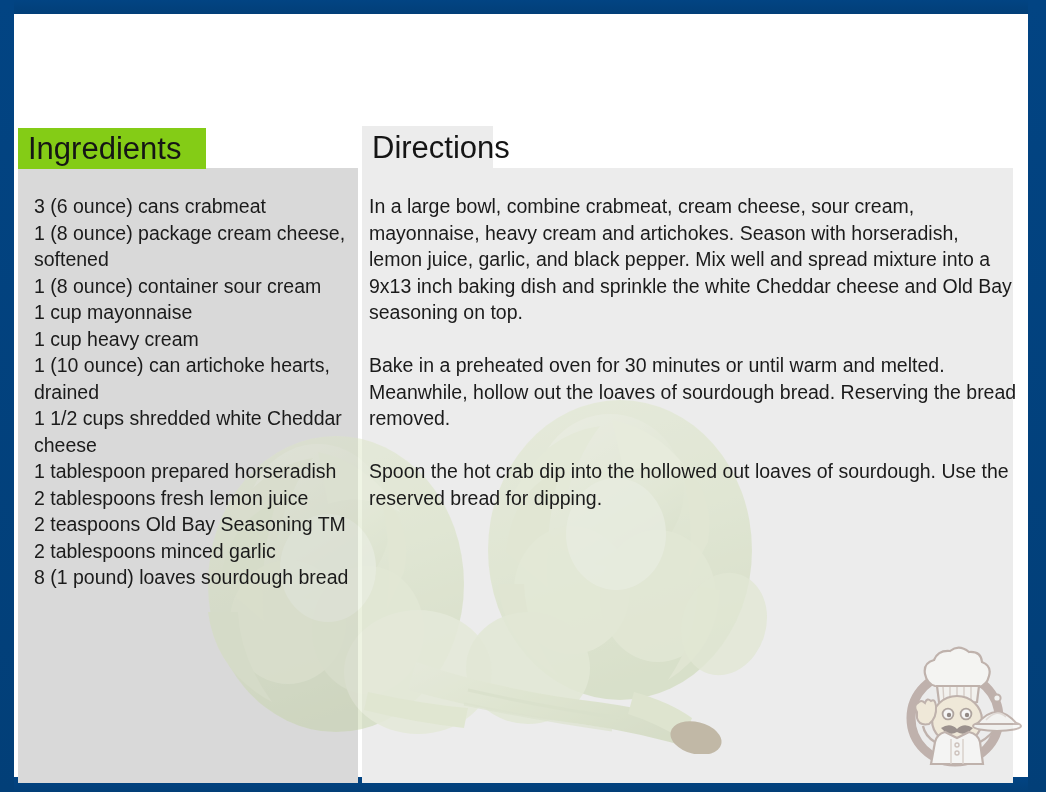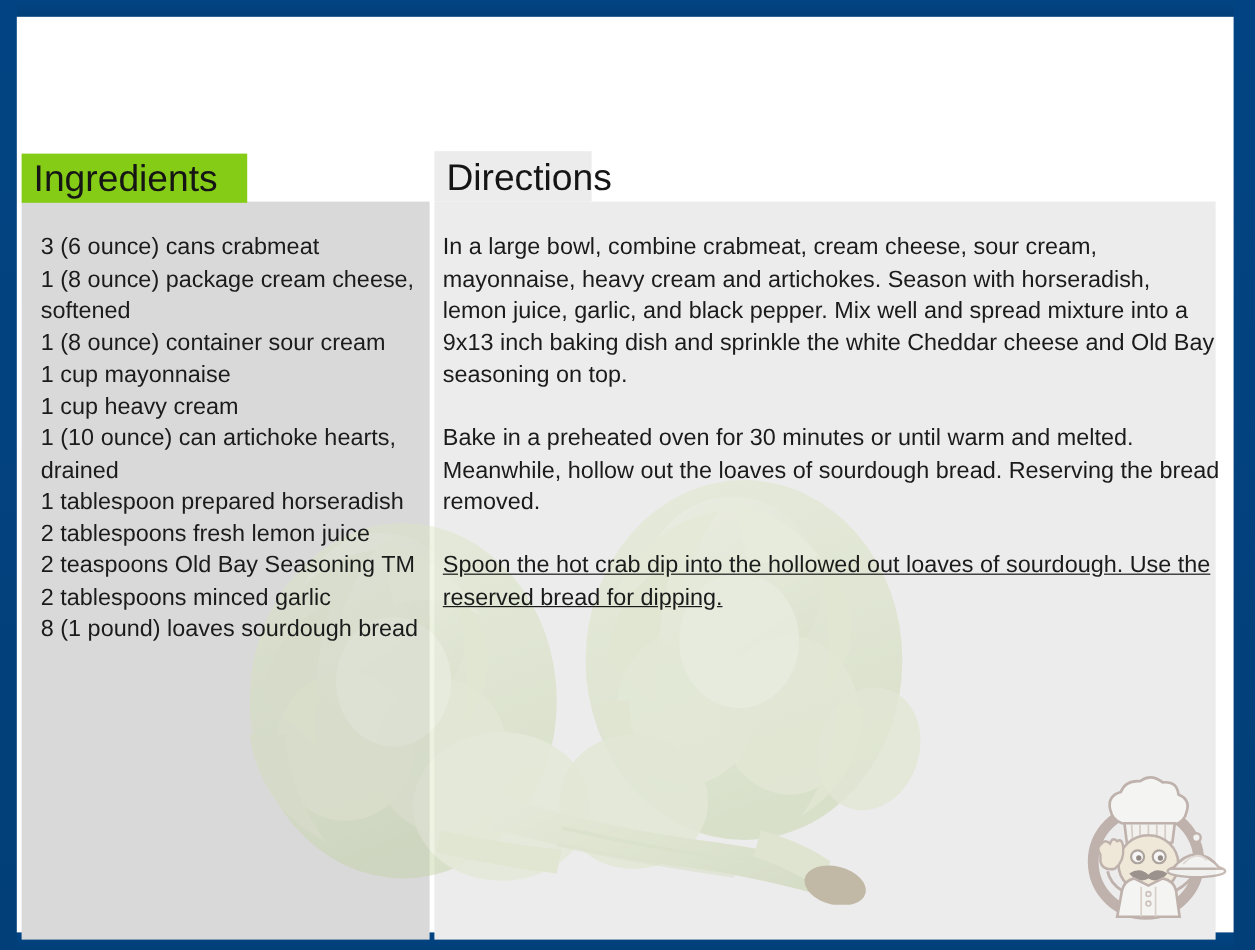--- a/index.html
+++ b/index.html
@@ -160,21 +160,21 @@
     position: absolute;
     left: 369px;
     top: 193px;
     width: 648px;
     z-index: 6;
     font-size: 19.5px;
     line-height: 26.5px;
     color: #1b1b1b;
   }
   #dir-body .dir-para { margin: 0 0 26.5px 0; }
-  #dir-body .dir-para:last-child { margin-bottom: 0; text-decoration: underline; }
+  #dir-body .dir-para:last-child { margin-bottom: 0; }
 </style>
 </head>
 <body>
 
 <div id="card">
 
   <div class="frame-edge frame-top"></div>
   <div class="frame-edge frame-bottom"></div>
   <div class="frame-edge frame-left"></div>
   <div class="frame-edge frame-right"></div>
@@ -281,20 +281,21 @@
     <path d="M93 82 Q104 70 113 79" stroke="#d6cbc3" stroke-width="1.6" fill="none"></path>
   </svg>
 
   <div id="ing-list">
     <div class="ing-item">3 (6 ounce) cans crabmeat</div>
     <div class="ing-item">1 (8 ounce) package cream cheese, softened</div>
     <div class="ing-item">1 (8 ounce) container sour cream</div>
     <div class="ing-item">1 cup mayonnaise</div>
     <div class="ing-item">1 cup heavy cream</div>
     <div class="ing-item">1 (10 ounce) can artichoke hearts, drained</div>
+    <div class="ing-item">1 1/2 cups shredded white Cheddar cheese</div>
     <div class="ing-item">1 tablespoon prepared horseradish</div>
     <div class="ing-item">2 tablespoons fresh lemon juice</div>
     <div class="ing-item">2 teaspoons Old Bay Seasoning TM</div>
     <div class="ing-item">2 tablespoons minced garlic</div>
     <div class="ing-item">8 (1 pound) loaves sourdough bread</div>
   </div>
 
   <div id="dir-body">
     <p class="dir-para">In a large bowl, combine crabmeat, cream cheese, sour cream, mayonnaise, heavy cream and artichokes. Season with horseradish, lemon juice, garlic, and black pepper. Mix well and spread mixture into a 9x13 inch baking dish and sprinkle the white Cheddar cheese and Old Bay seasoning on top.</p>
     <p class="dir-para">Bake in a preheated oven for 30 minutes or until warm and melted. Meanwhile, hollow out the loaves of sourdough bread. Reserving the bread removed.</p>

